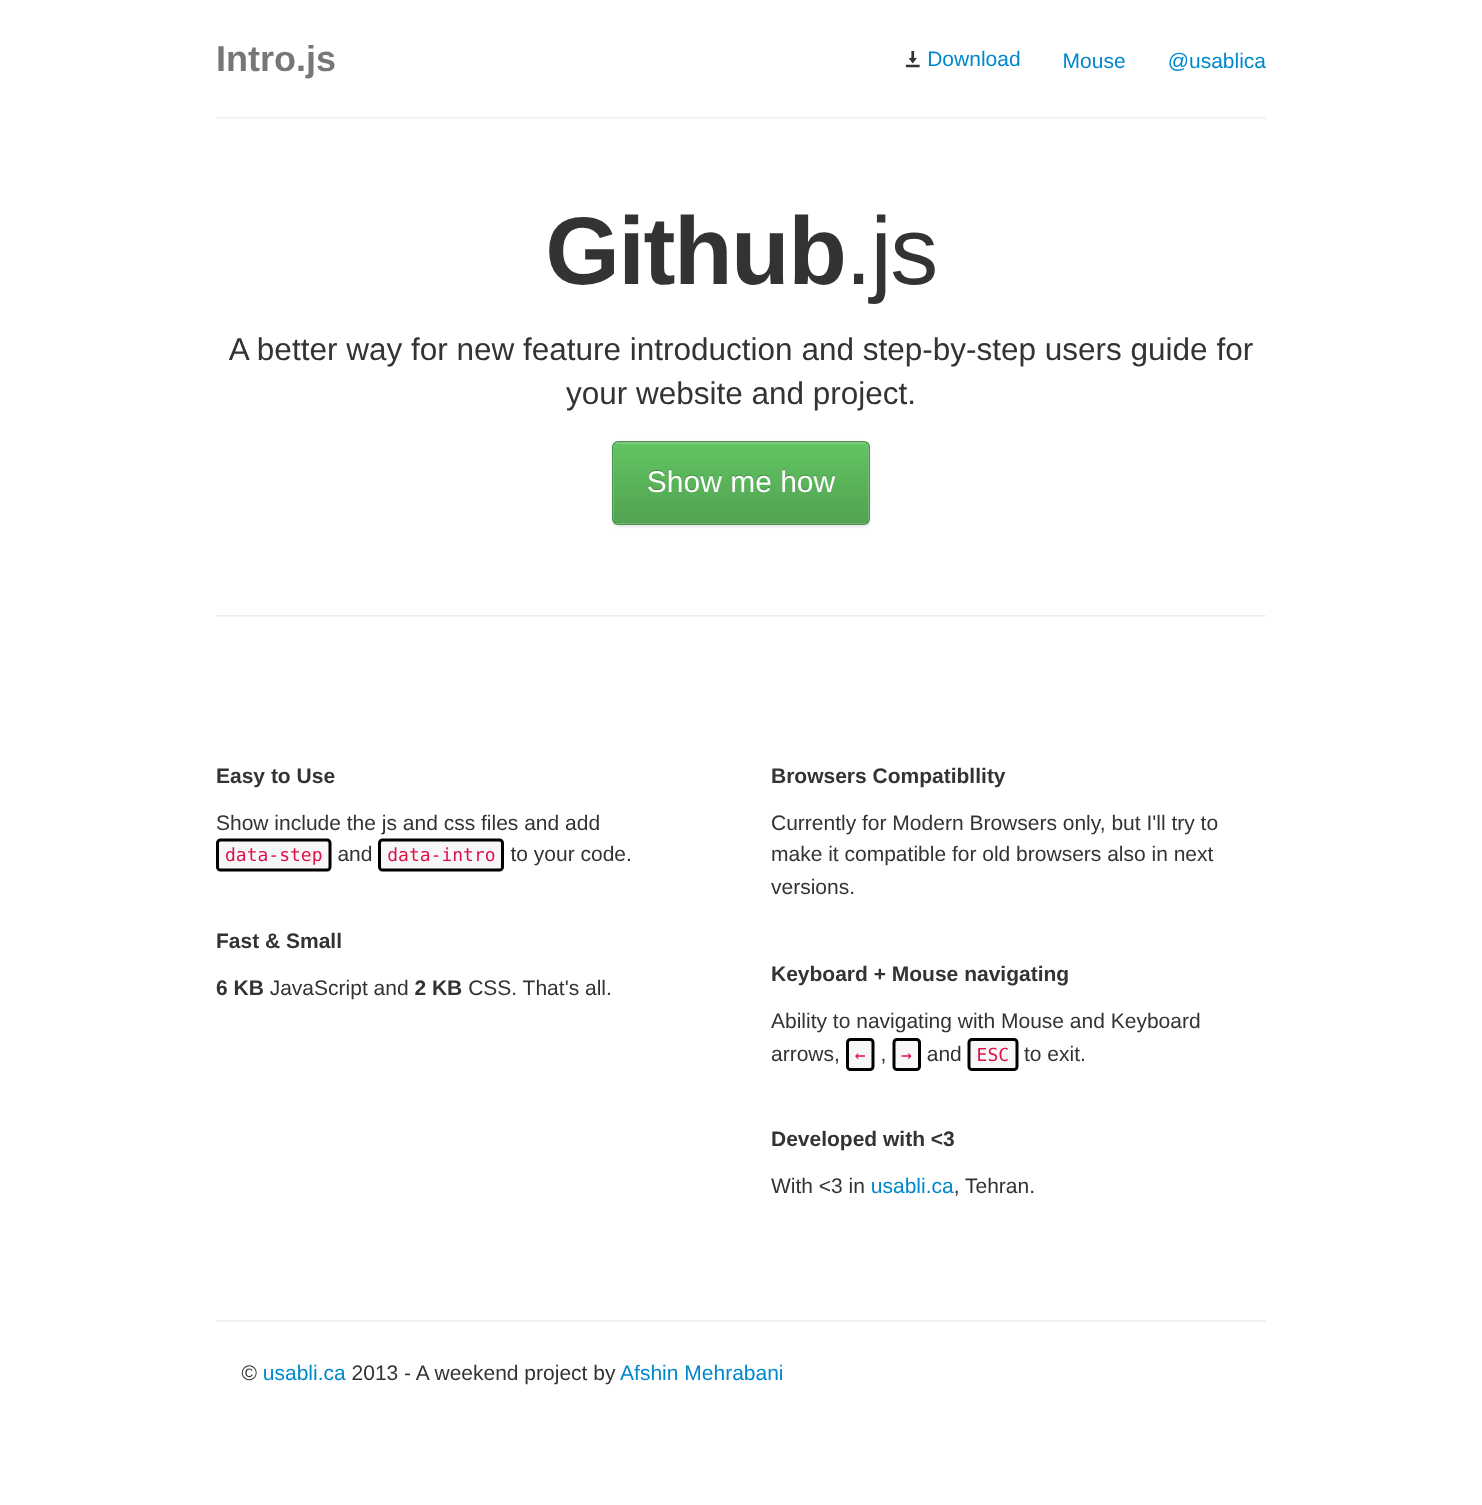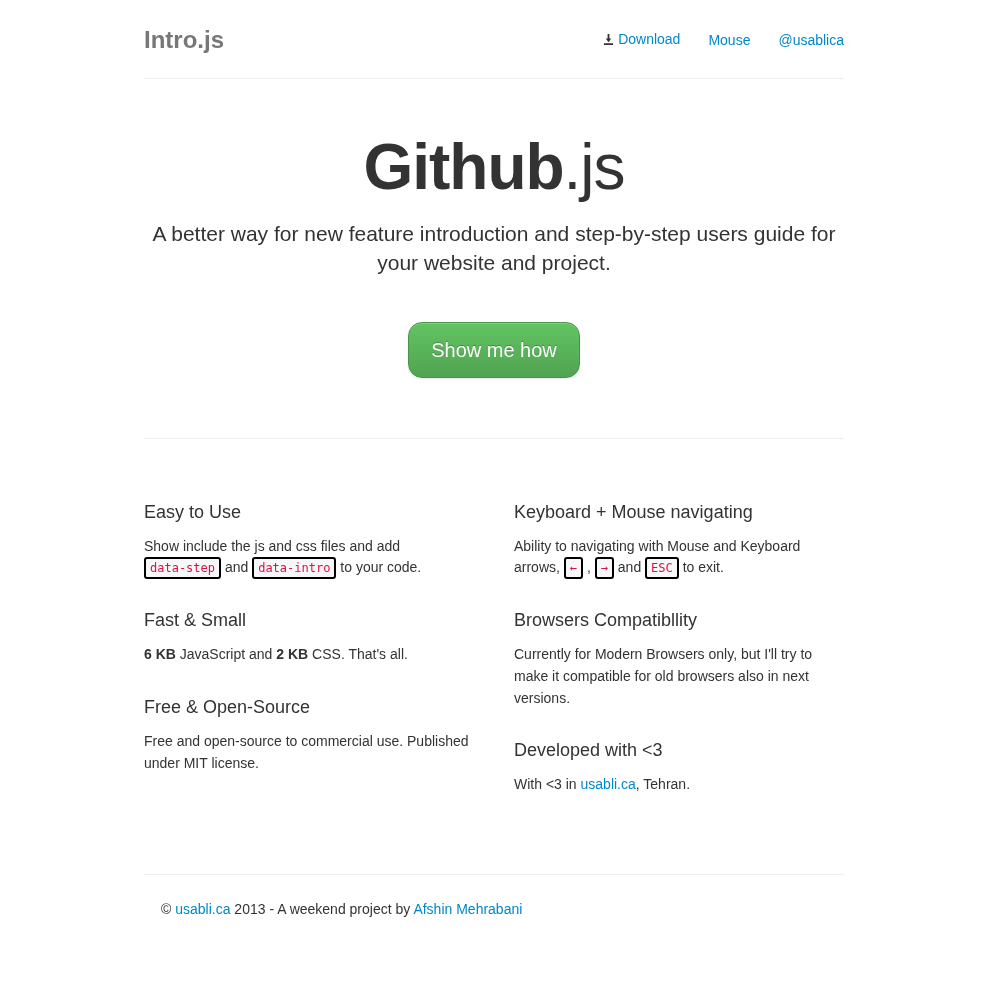--- a/index.html
+++ b/index.html
@@ -57,48 +57,49 @@
     letter-spacing: -1px;
     line-height: 1;
     margin-bottom: 20px;
   }
   .hero h1 .bold { font-weight: 700; }
   .hero .tagline {
     font-size: 21px;
     font-weight: 300;
     color: #333;
     line-height: 1.4;
-    margin-bottom: 44px;
+    margin-bottom: 16px;
   }
   .btn {
     display: inline-block;
     padding: 12px 22px;
     font-size: 20px;
     font-weight: 500;
     color: #fff;
     background: linear-gradient(to bottom, #62c462, #51a351);
     border: 1px solid #4a934a;
-    border-radius: 14px;
+    border-radius: 4px;
     text-decoration: none;
     text-shadow: 0 -1px 0 rgba(0,0,0,0.25);
     box-shadow: inset 0 1px 0 rgba(255,255,255,0.2), 0 1px 2px rgba(0,0,0,0.1);
     cursor: pointer;
   }
   .features {
     display: flex;
     gap: 40px;
     padding: 60px 0 50px;
   }
   .col { flex: 1; }
   .feature { margin-bottom: 28px; }
   .feature h4 {
-    font-size: 18px;
-    font-weight: 400;
+    font-size: 14px;
+    font-weight: 700;
     margin-bottom: 10px;
     color: #333;
+    margin-top: 36px;
   }
   .feature p {
     font-size: 14px;
     color: #333;
     line-height: 1.55;
   }
   code {
     font-family: Menlo, Monaco, Consolas, monospace;
     font-size: 12px;
     color: #d14;
@@ -155,36 +156,32 @@
       <div class="feature">
         <h4>Easy to Use</h4>
         <p><span>Show include the js and css files and add </span><code>data-step</code><span> and </span><code>data-intro</code><span> to your code.</span></p>
       </div>
 
       <div class="feature">
         <h4>Fast &amp; Small</h4>
         <p><strong>6 KB</strong><span> JavaScript and </span><strong>2 KB</strong><span> CSS. That's all.</span></p>
       </div>
 
-      <div class="feature">
-        <h4>Free &amp; Open-Source</h4>
-        <p>Free and open-source to commercial use. Published under MIT license.</p>
-      </div>
 
     </div>
     <div class="col">
 
       <div class="feature">
-        <h4>Keyboard + Mouse navigating</h4>
-        <p><span>Ability to navigating with Mouse and Keyboard arrows, </span><code>←</code><span> , </span><code>→</code><span> and </span><code>ESC</code><span> to exit.</span></p>
+        <h4>Browsers Compatibllity</h4>
+        <p>Currently for Modern Browsers only, but I'll try to make it compatible for old browsers also in next versions.</p>
       </div>
 
       <div class="feature">
-        <h4>Browsers Compatibllity</h4>
-        <p>Currently for Modern Browsers only, but I'll try to make it compatible for old browsers also in next versions.</p>
+        <h4>Keyboard + Mouse navigating</h4>
+        <p><span>Ability to navigating with Mouse and Keyboard arrows, </span><code>←</code><span> , </span><code>→</code><span> and </span><code>ESC</code><span> to exit.</span></p>
       </div>
 
       <div class="feature">
         <h4>Developed with &lt;3</h4>
         <p><span>With &lt;3 in </span><a href="#" style="color:#0088cc;text-decoration:none">usabli.ca</a><span>, Tehran.</span></p>
       </div>
 
     </div>
   </div>
 

